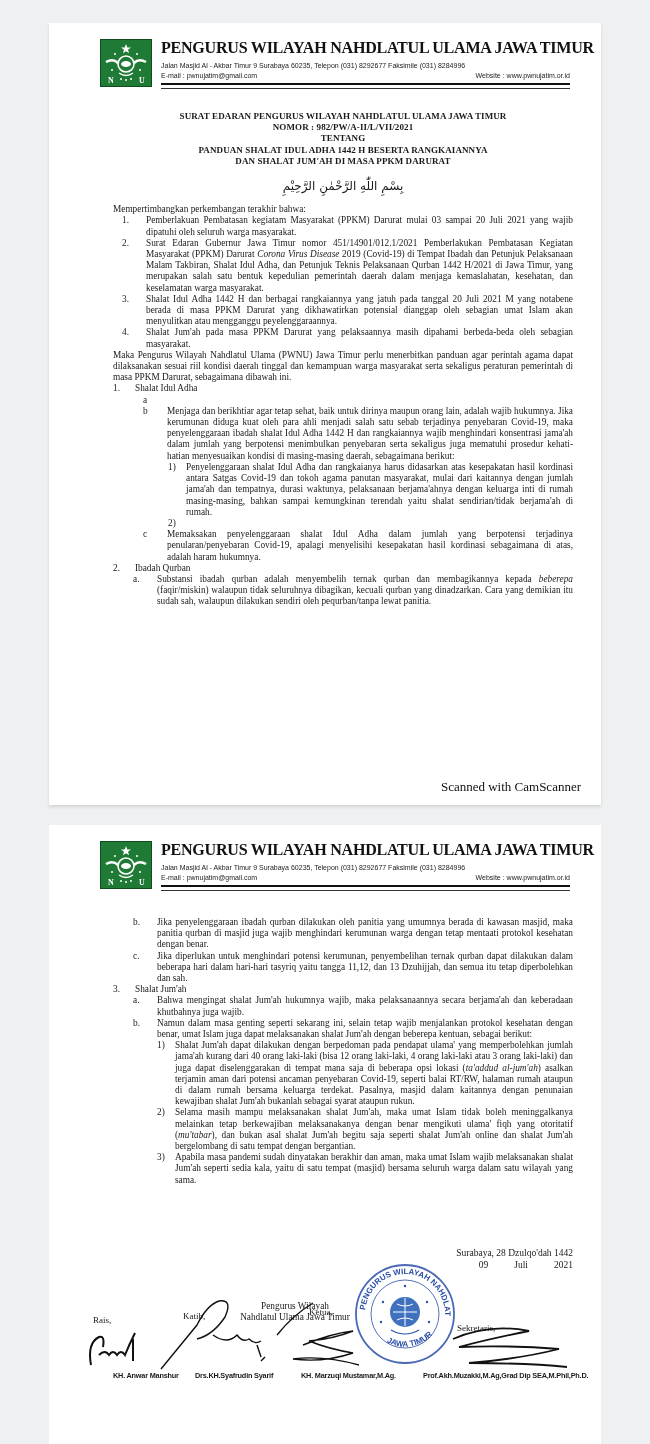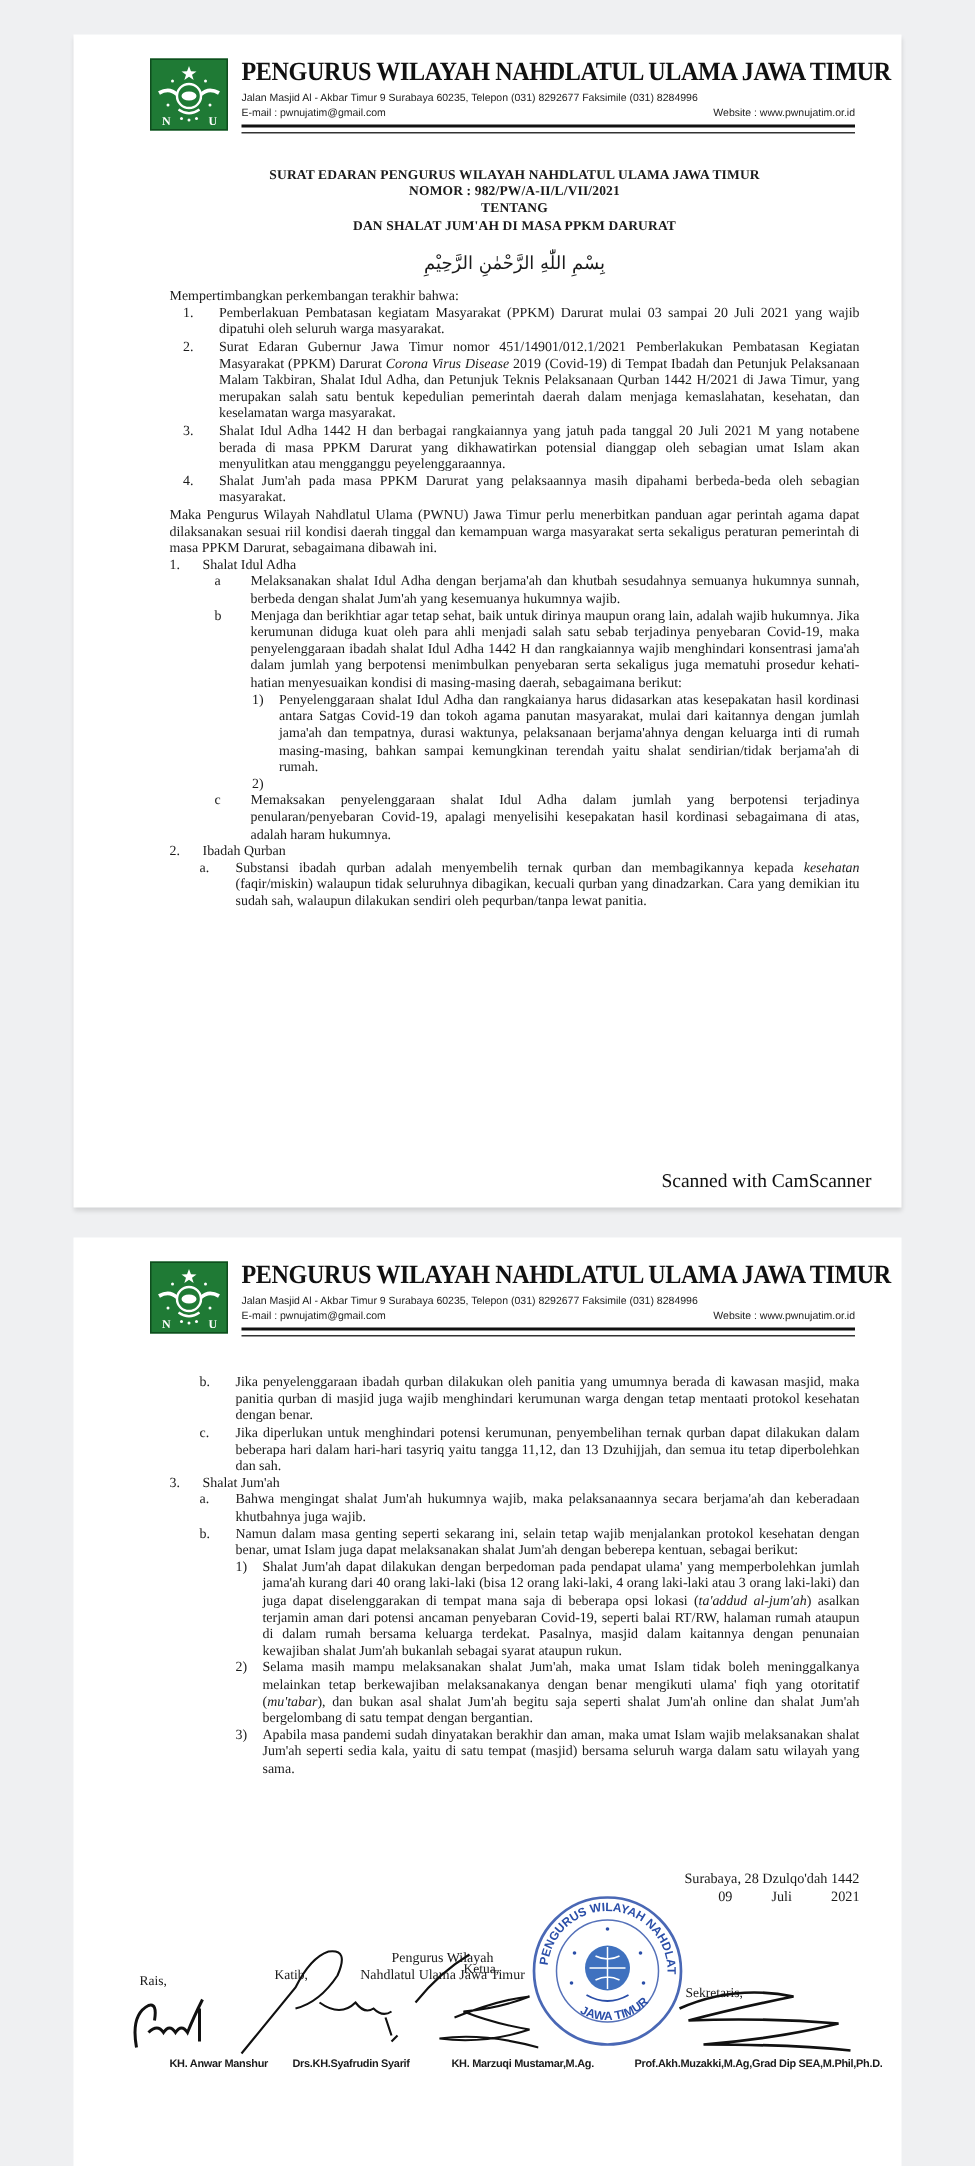--- a/index.html
+++ b/index.html
@@ -92,20 +92,21 @@
     <div class="lh-email">E-mail : pwnujatim@gmail.com</div>
     <div class="lh-web">Website : www.pwnujatim.or.id</div>
     <div class="lh-rule"></div>
   </div>
 
   <div class="doc" style="top:88px;">
     <div class="center">
       <div>SURAT EDARAN PENGURUS WILAYAH NAHDLATUL ULAMA JAWA TIMUR</div>
       <div>NOMOR : 982/PW/A-II/L/VII/2021</div>
       <div>TENTANG</div>
+      <div>PANDUAN SHALAT IDUL ADHA 1442 H BESERTA RANGKAIANNYA</div>
       <div>DAN SHALAT JUM'AH DI MASA PPKM DARURAT</div>
     </div>
     <div class="basmalah" dir="rtl">بِسْمِ اللّٰهِ الرَّحْمٰنِ الرَّحِيْمِ</div>
 
     <div>Mempertimbangkan perkembangan terakhir bahwa:</div>
 
     <div class="item l1">
       <span class="num">1.</span>
       <span class="body">Pemberlakuan Pembatasan kegiatam Masyarakat (PPKM) Darurat mulai 03 sampai 20 Juli 2021 yang wajib dipatuhi oleh seluruh warga masyarakat.</span>
     </div>
@@ -123,21 +124,20 @@
     </div>
 
     <div class="justify">Maka Pengurus Wilayah Nahdlatul Ulama (PWNU) Jawa Timur perlu menerbitkan panduan agar perintah agama dapat dilaksanakan sesuai riil kondisi daerah tinggal dan kemampuan warga masyarakat serta sekaligus peraturan pemerintah di masa PPKM Darurat, sebagaimana dibawah ini.</div>
 
     <div class="item l0">
       <span class="num">1.</span>
       <span class="body">Shalat Idul Adha</span>
     </div>
     <div class="item l2">
       <span class="num">a</span>
-      <span class="body">Melaksanakan shalat Idul Adha dengan berjama'ah dan khutbah sesudahnya semuanya hukumnya sunnah, berbeda dengan shalat Jum'ah yang kesemuanya hukumnya wajib.</span>
     </div>
     <div class="item l2">
       <span class="num">b</span>
       <span class="body">Menjaga dan berikhtiar agar tetap sehat, baik untuk dirinya maupun orang lain, adalah wajib hukumnya. Jika kerumunan diduga kuat oleh para ahli menjadi salah satu sebab terjadinya penyebaran Covid-19, maka penyelenggaraan ibadah shalat Idul Adha 1442 H dan rangkaiannya wajib menghindari konsentrasi jama'ah dalam jumlah yang berpotensi menimbulkan penyebaran serta sekaligus juga mematuhi prosedur kehati-hatian menyesuaikan kondisi di masing-masing daerah, sebagaimana berikut:</span>
     </div>
     <div class="item l3">
       <span class="num">1)</span>
       <span class="body">Penyelenggaraan shalat Idul Adha dan rangkaianya harus didasarkan atas kesepakatan hasil kordinasi antara Satgas Covid-19 dan tokoh agama panutan masyarakat, mulai dari kaitannya dengan jumlah jama'ah dan tempatnya, durasi waktunya, pelaksanaan berjama'ahnya dengan keluarga inti di rumah masing-masing, bahkan sampai kemungkinan terendah yaitu shalat sendirian/tidak berjama'ah di rumah.</span>
     </div>
     <div class="item l3">
@@ -147,21 +147,21 @@
       <span class="num">c</span>
       <span class="body">Memaksakan penyelenggaraan shalat Idul Adha dalam jumlah yang berpotensi terjadinya penularan/penyebaran Covid-19, apalagi menyelisihi kesepakatan hasil kordinasi sebagaimana di atas, adalah haram hukumnya.</span>
     </div>
 
     <div class="item l0">
       <span class="num">2.</span>
       <span class="body">Ibadah Qurban</span>
     </div>
     <div class="item l2" style="padding-left:14px">
       <span class="num">a.</span>
-      <span class="body"><span>Substansi ibadah qurban adalah menyembelih ternak qurban dan membagikannya kepada </span><i>kesehatan</i><span> (faqir/miskin) walaupun tidak seluruhnya dibagikan, kecuali qurban yang dinadzarkan. Cara yang demikian itu sudah sah, walaupun dilakukan sendiri oleh pequrban/tanpa lewat panitia.</span></span>
+      <span class="body"><span>Substansi ibadah qurban adalah menyembelih ternak qurban dan membagikannya kepada </span><i>beberepa</i><span> (faqir/miskin) walaupun tidak seluruhnya dibagikan, kecuali qurban yang dinadzarkan. Cara yang demikian itu sudah sah, walaupun dilakukan sendiri oleh pequrban/tanpa lewat panitia.</span></span>
     </div>
   </div>
 
   <div class="footer-cs">Scanned with CamScanner</div>
 </div>
 
 <div class="page" id="page2">
 
   <div class="letterhead" style="top:16px;">
     <div class="logo">

